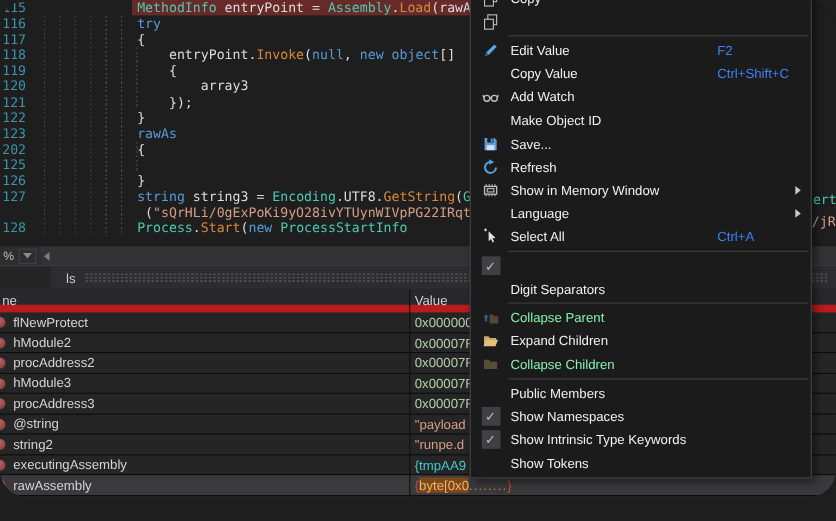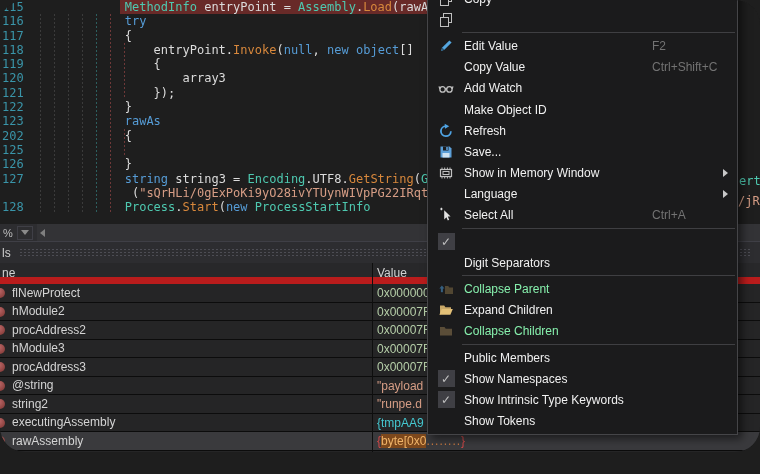--- a/index.html
+++ b/index.html
@@ -27,21 +27,21 @@
               display:flex;align-items:center;z-index:4;}
   .zoomlbl{font:11px "Liberation Sans",sans-serif;color:#bdbdbd;padding:0 4px 0 3px;}
   .zoomdd{width:16px;height:14px;border:1px solid #3f3f46;display:flex;align-items:center;justify-content:center;box-sizing:border-box;}
   .tri-down{width:0;height:0;border-left:4px solid transparent;border-right:4px solid transparent;border-top:5px solid #8a8a8a;}
   .hscroll{flex:1;height:17px;margin-left:4px;background:#333336;display:flex;align-items:center;}
   .tri-left{width:0;height:0;border-top:4px solid transparent;border-bottom:4px solid transparent;border-right:5px solid #7f7f7f;margin-left:3px;}
   
   .locals{position:absolute;left:0;top:241px;width:760px;height:233px;background:#252526;
           border-top:1px solid #3f3f46;box-sizing:border-box;overflow:hidden;}
   .locals-title{height:21px;display:flex;align-items:center;background:#2d2d30;
-                font:12px "Liberation Sans",sans-serif;color:#cfcfcf;padding-left:2px;}
+                font:12px "Liberation Sans",sans-serif;color:#cfcfcf;padding-left:14px;margin-left:46px;}
   .grip{flex:1;height:9px;margin:0 8px 0 8px;
         background-image:radial-gradient(#4d4d54 1px,transparent 1.4px);background-size:4px 3px;}
   .locals-header{height:21px;position:relative;background:#28282a;border-bottom:7px solid #b91c1c;
                  box-sizing:border-box;font:12px "Liberation Sans",sans-serif;color:#d2d2d2;}
   .locals-header .hname{position:absolute;left:2px;top:3px;}
   .locals-header .hvalue{position:absolute;left:377px;top:3px;}
   .vdiv{position:absolute;left:372px;top:21px;bottom:0;width:1px;background:#0e0e0e;z-index:1;}
   .lrow{height:18.5px;position:relative;border-bottom:1px solid #0c0c0c;box-sizing:border-box;
         display:flex;align-items:center;font:12px "Liberation Sans",sans-serif;}
   .lrow.sel{background:#3a3a3d;}
@@ -56,21 +56,21 @@
   
   .menu{position:absolute;left:427px;top:-15px;width:311px;background:#1b1b1c;
         border:1px solid #454548;box-sizing:border-box;padding:2px 0;z-index:20;
         box-shadow:4px 4px 8px rgba(0,0,0,.5);}
   .mi{display:flex;align-items:center;height:21.2px;position:relative;}
   .mi .ic{flex:0 0 36px;display:flex;align-items:center;justify-content:center;}
   .mi .lbl{flex:0 0 188px;font:12px "Liberation Sans",sans-serif;color:#f1f1f1;
            white-space:nowrap;overflow:hidden;}
   .mi.disabled .lbl{color:#86efac;}
   .mi.disabled .ic{opacity:.5;}
-  .mi .sc{font:12px "Liberation Sans",sans-serif;color:#737373;white-space:nowrap;}
+  .mi .sc{font:12px "Liberation Sans",sans-serif;color:#3b82f6;white-space:nowrap;}
   .sub{position:absolute;right:9px;top:6.5px;width:0;height:0;
        border-top:4px solid transparent;border-bottom:4px solid transparent;border-left:5px solid #c8c8c8;}
   .msep{height:1px;background:#3f3f42;margin:2px 2px 2px 34px;}
   .chk{display:inline-flex;width:17px;height:17px;background:#3f3f44;color:#bfbfbf;
        font-size:12px;align-items:center;justify-content:center;}
 </style>
 </head>
 <body>
 
 <div class="screen">
@@ -232,42 +232,42 @@
         <span class="sc"></span>
       </div>
       <div class="mi">
         <span class="ic"></span>
         <span class="lbl">Make Object ID</span>
         <span class="sc"></span>
       </div>
       <div class="mi">
         <span class="ic">
           <svg width="16" height="16" viewBox="0 0 16 16">
-            <path d="M12.9 8.3 A5 5 0 1 1 8 3.2" fill="none" stroke="#4fa3e3" stroke-width="1.8"></path>
-            <path d="M6.7 0.8 L11.2 3.2 L7 5.8 Z" fill="#4fa3e3"></path>
-          </svg>
-        </span>
-        <span class="lbl">Refresh</span>
-        <span class="sc"></span>
-      </div>
-      <div class="mi">
-        <span class="ic">
-          <svg width="16" height="16" viewBox="0 0 16 16">
             <path d="M2.5 2.5 h9 l2 2 v9 h-11 Z" fill="#5c9fd8"></path>
             <rect x="5" y="2.5" width="5.5" height="4" fill="#1b1b1c"></rect>
             <rect x="8.2" y="3" width="1.6" height="3" fill="#5c9fd8"></rect>
             <rect x="4.5" y="9" width="7" height="4.5" fill="#cfe3f2"></rect>
           </svg>
         </span>
         <span class="lbl">Save...</span>
         <span class="sc"></span>
       </div>
       <div class="mi">
         <span class="ic">
           <svg width="16" height="16" viewBox="0 0 16 16">
+            <path d="M12.9 8.3 A5 5 0 1 1 8 3.2" fill="none" stroke="#4fa3e3" stroke-width="1.8"></path>
+            <path d="M6.7 0.8 L11.2 3.2 L7 5.8 Z" fill="#4fa3e3"></path>
+          </svg>
+        </span>
+        <span class="lbl">Refresh</span>
+        <span class="sc"></span>
+      </div>
+      <div class="mi">
+        <span class="ic">
+          <svg width="16" height="16" viewBox="0 0 16 16">
             <rect x="2.5" y="4.5" width="11" height="7" fill="none" stroke="#c0c0c0" stroke-width="1.2"></rect>
             <rect x="5" y="6.5" width="6" height="3" fill="none" stroke="#c0c0c0"></rect>
             <path d="M4 4.5 V2.5 M6.7 4.5 V2.5 M9.4 4.5 V2.5 M12 4.5 V2.5 M4 11.5 V13.5 M6.7 11.5 V13.5 M9.4 11.5 V13.5 M12 11.5 V13.5" stroke="#c0c0c0"></path>
           </svg>
         </span>
         <span class="lbl">Show in Memory Window</span>
         <span class="sc"></span>
         <span class="sub"></span>
       </div>
       <div class="mi">

